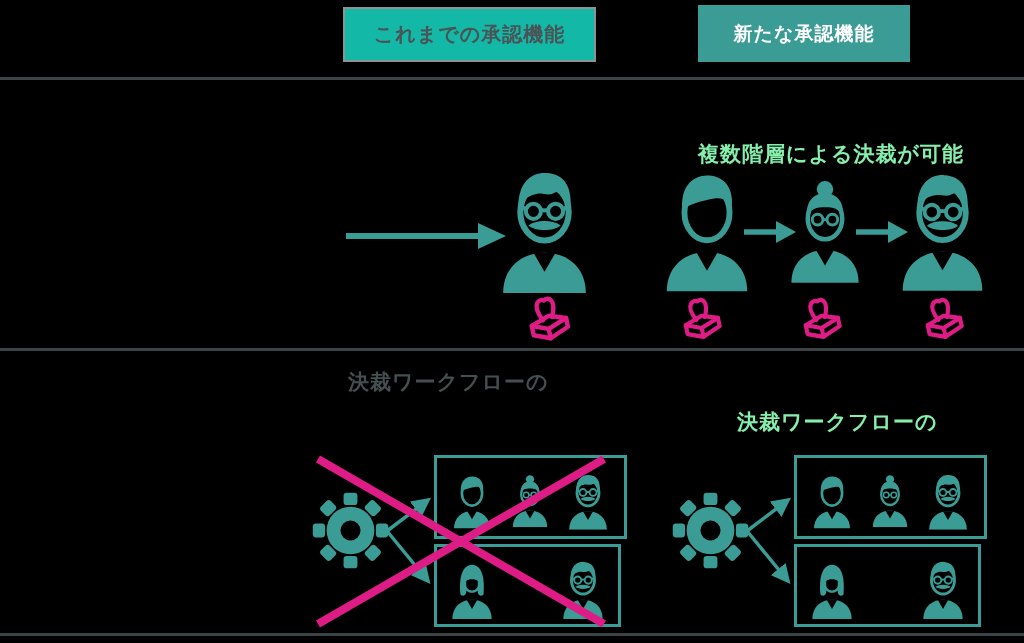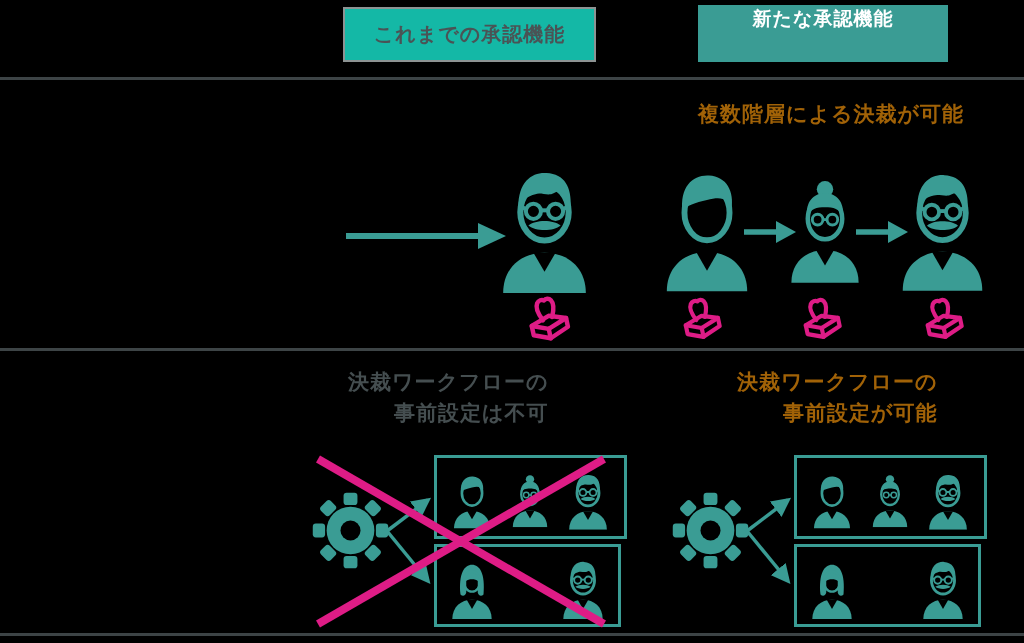--- a/index.html
+++ b/index.html
@@ -16,31 +16,31 @@
   }
   .abs{position:absolute;}
   
   .hdr-old{
     left:343px;top:7px;width:249px;height:51px;
     background:#14b8a6;border:2px solid var(--boxborder);
     display:flex;align-items:center;justify-content:center;
     color:#4a5355;font-size:20px;font-weight:600;letter-spacing:1px;
   }
   .hdr-new{
-    left:698px;top:5px;width:250px;height:57px;
+    left:698px;top:5px;width:212px;height:57px;
     background:var(--teal);
-    display:flex;flex-direction:column;align-items:center;justify-content:space-between;
+    display:flex;flex-direction:column;align-items:center;justify-content:center;
     color:#fff;font-size:19px;font-weight:700;line-height:27px;letter-spacing:1px;
   }
   .divider{left:0;width:1024px;height:3px;background:var(--divider);}
   .d1{top:77px;} .d2{top:348px;} .d3{top:633px;}
   
   .caption{font-weight:700;font-size:21px;letter-spacing:1px;white-space:nowrap;text-align:right;}
   .cap-dark{color:var(--dark);}
-  .cap-teal{color:#a16207;}
+  .cap-teal{color:#86efac;margin-top:40px;}
   .cap-r1-old{left:333px;top:100px;width:272px;text-align:center;}
   .cap-r1-new{left:698px;top:100px;width:260px;text-align:center;}
   .cap-r2{line-height:31px;}
   .cap-r2-old{left:348px;top:366px;}
   .cap-r2-new{left:737px;top:366px;}
   
   .gbox{
     width:161px;height:72px;border:3px solid var(--teal);
     display:flex;align-items:flex-end;
   }
@@ -173,25 +173,23 @@
     </svg>
   <svg class="abs" style="left:790px;top:286px" width="62" height="60">
       <use href="#stamp"></use>
     </svg>
   <svg class="abs" style="left:910px;top:286px" width="66" height="60">
       <use href="#stamp"></use>
     </svg>
 
   <div class="abs caption cap-dark cap-r2 cap-r2-old">
     <div>決裁ワークフローの</div>
-    <div>事前設定は不可</div>
   </div>
   <div class="abs caption cap-teal cap-r2 cap-r2-new">
     <div>決裁ワークフローの</div>
-    <div>事前設定が可能</div>
   </div>
 
   <svg class="abs" style="left:312px;top:492px" width="77" height="77">
       <use href="#gear"></use>
     </svg>
   <svg class="abs" style="left:384px;top:489px" width="52" height="102">
     <line x1="3" y1="42" x2="44" y2="11" stroke="#3a9c94" stroke-width="3.5" marker-end="url(#ah)"></line>
     <line x1="3" y1="42" x2="44" y2="92" stroke="#3a9c94" stroke-width="3.5" marker-end="url(#ah)"></line>
   </svg>
   <div class="abs gbox gbox-3" style="left:434px;top:455px">

